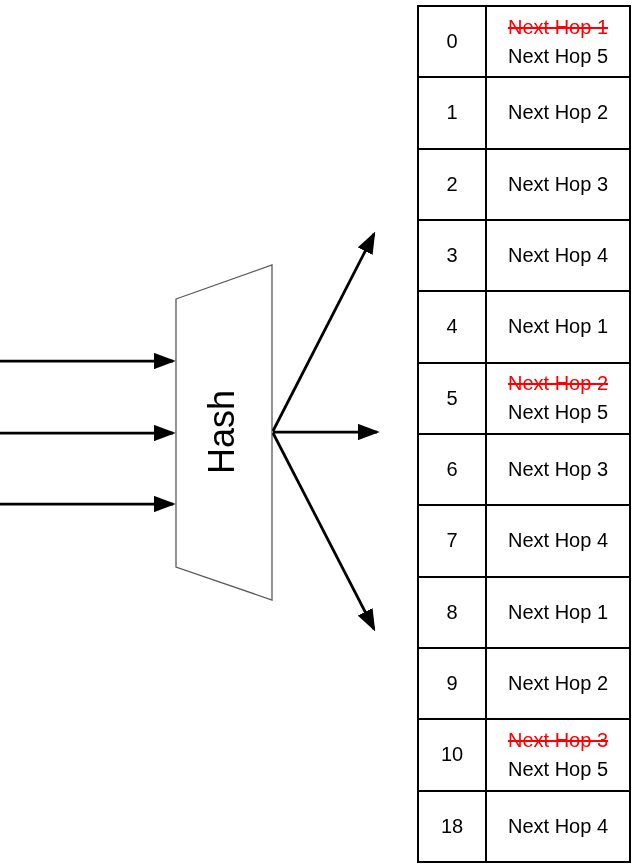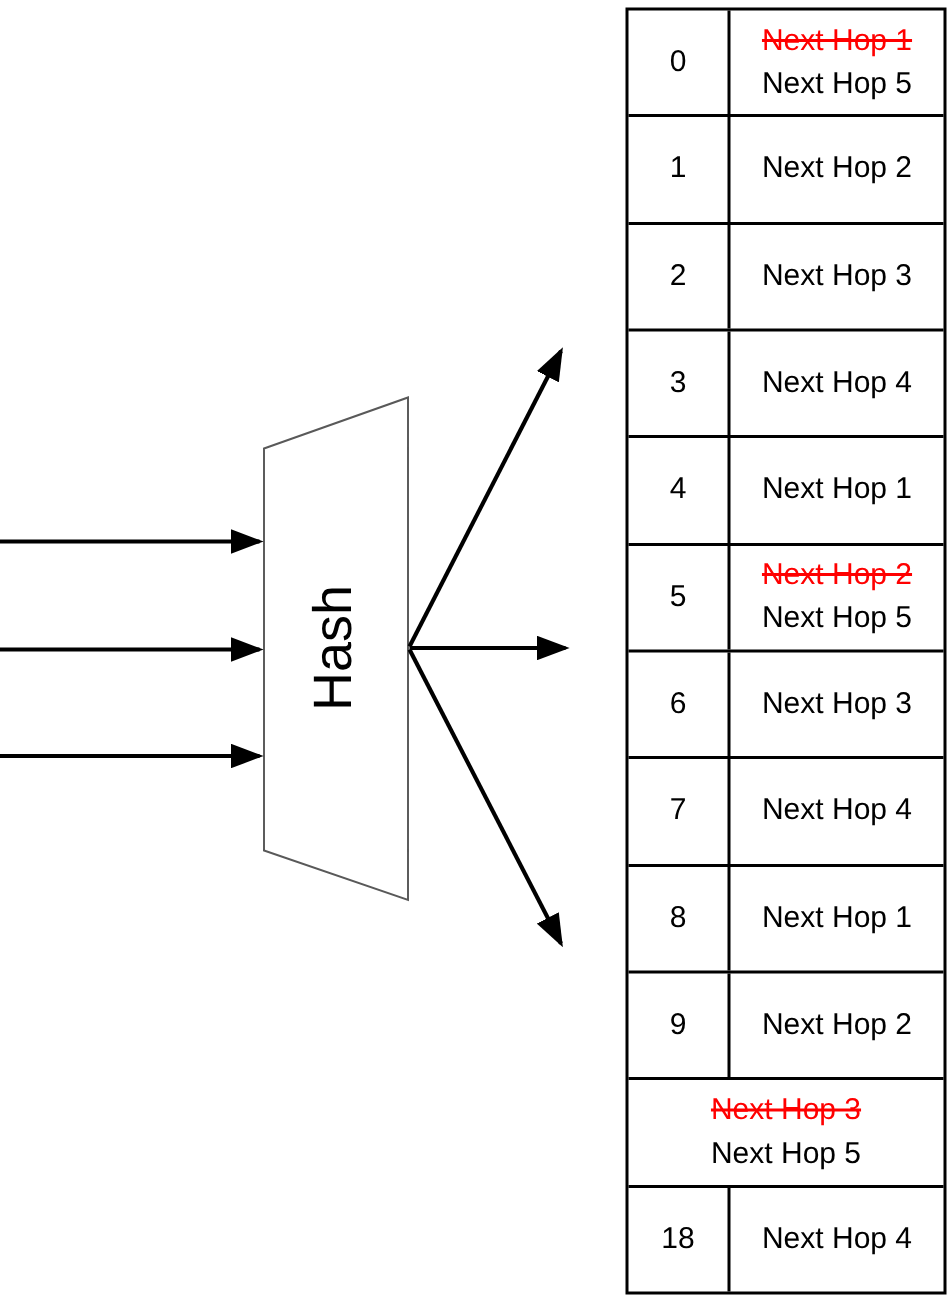--- a/index.html
+++ b/index.html
@@ -141,20 +141,21 @@
           <span class="new-value">Next Hop 1</span>
         </div>
       </div>
       <div class="table-row">
         <div class="cell index-cell">9</div>
         <div class="cell value-cell">
           <span class="new-value">Next Hop 2</span>
         </div>
       </div>
       <div class="table-row">
+        <div class="cell index-cell">10</div>
         <div class="cell value-cell">
           <span class="old-value">Next Hop 3</span>
           <span class="new-value">Next Hop 5</span>
         </div>
       </div>
       <div class="table-row">
         <div class="cell index-cell">18</div>
         <div class="cell value-cell">
           <span class="new-value">Next Hop 4</span>
         </div>

